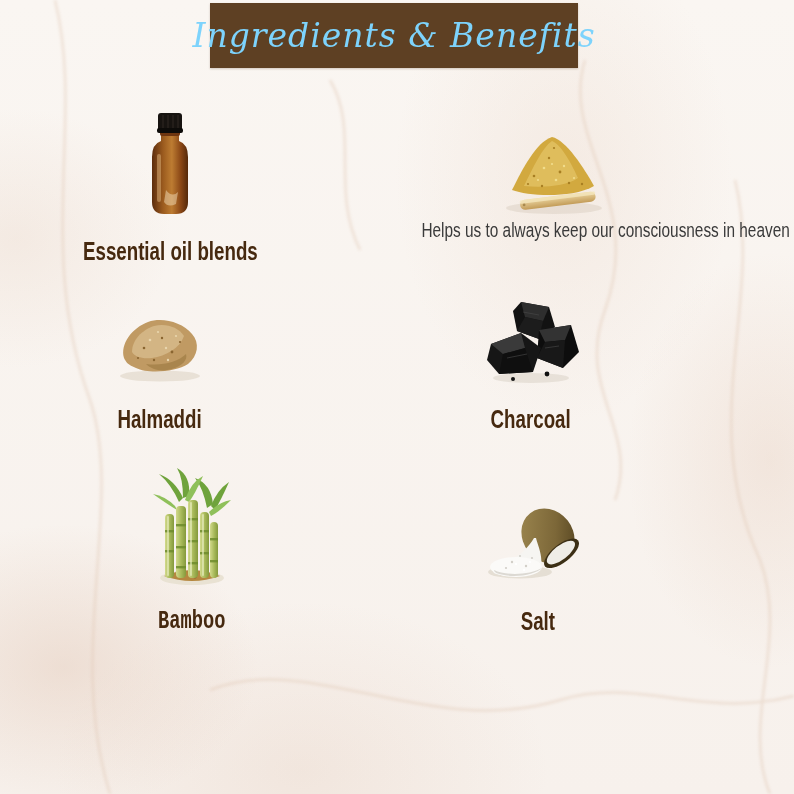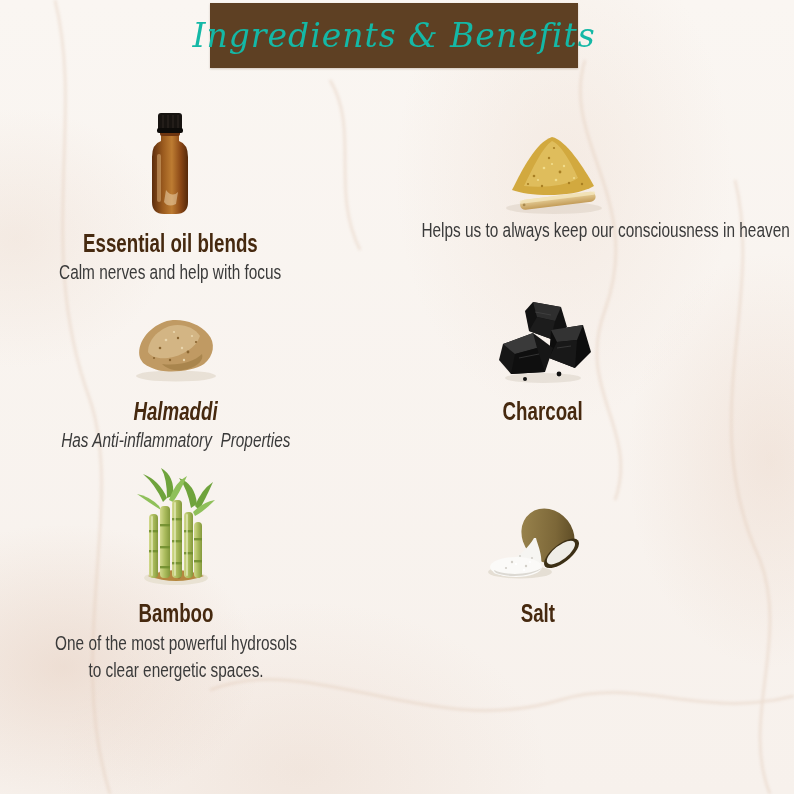--- a/index.html
+++ b/index.html
@@ -15,46 +15,46 @@
       linear-gradient(#faf6f2,#f7f1ec);
   }
   .veins{position:absolute;inset:0;pointer-events:none;}
   .banner{
     position:absolute;left:210px;top:3px;width:368px;height:65px;
     background:#5e4023;display:flex;align-items:center;justify-content:center;
     box-shadow:0 1px 2px rgba(90,60,30,.25);
   }
   .banner-text{
     font-family:"DejaVu Serif",serif;font-style:italic;font-size:33px;
-    color:#14b8a6;letter-spacing:1px;white-space:pre;
+    color:#7dd3fc;letter-spacing:1px;white-space:pre;
   }
   .card{position:absolute;display:flex;flex-direction:column;align-items:center;}
   .iconbox{display:flex;align-items:flex-end;justify-content:center;width:100%;}
   .title-row,.benefit-row{width:100%;text-align:center;}
   .title{
     display:inline-block;transform:scaleX(.72);transform-origin:50% 50%;
     white-space:pre;font-weight:bold;font-size:26px;line-height:30px;color:#46290f;
   }
   .benefit{
     display:inline-block;transform:scaleX(.75);transform-origin:50% 50%;
     white-space:pre;font-size:20.5px;line-height:26px;font-weight:400;color:#3a3a3a;
   }
   .benefit.wrap{white-space:normal;width:336px;line-height:27px;}
-  .title-row{margin-top:12px;}
+  .title-row{margin-top:20px;}
   .benefit-row{margin-top:1px;}
   
   .card-oil      {left:12px;  top:110px; width:316px;}
   .card-oil .iconbox{height:106px;}
   .card-sandal   {left:360px; top:110px; width:390px;}
   .card-sandal .iconbox{height:106px;}
-  .card-halmaddi {left:16px;  top:302px; width:320px;font-style:italic;}
+  .card-halmaddi {left:0;  top:302px; width:320px;}
   .card-halmaddi .iconbox{height:82px;}
-  .card-charcoal {left:350px; top:297px; width:385px;}
+  .card-charcoal {left:338px; top:297px; width:385px;}
   .card-charcoal .iconbox{height:87px;}
-  .card-bamboo   {left:6px;  top:466px; width:340px;}
+  .card-bamboo   {left:22px;  top:466px; width:340px;font-family:Liberation Mono, monospace;}
   .card-bamboo .iconbox{height:120px;}
   .card-salt     {left:350px; top:466px; width:376px;}
   .card-salt .iconbox{height:120px;padding-bottom:6px;box-sizing:border-box;}
 </style>
 </head>
 <body>
 
 <div class="canvas">
 
   <svg class="veins" width="794" height="794" viewBox="0 0 794 794">
@@ -96,21 +96,20 @@
           <line x1="19" y1="3" x2="19" y2="16"></line>
             <line x1="24" y1="3" x2="24" y2="16"></line>
           <line x1="29" y1="3" x2="29" y2="16"></line>
             <line x1="34" y1="3" x2="34" y2="16"></line>
         </g>
         <rect x="13" y="42" width="4" height="48" rx="2" fill="#e8c28a" opacity=".45"></rect>
         <path d="M22,78 q6,8 12,2 l-2,12 q-8,4 -12,-2 z" fill="#f2dcb8" opacity=".5"></path>
       </svg>
     </div>
     <div class="title-row"><span class="title">Essential oil blends</span></div>
-    <div class="benefit-row"><span class="benefit">Calm nerves and help with focus</span></div>
   </div>
 
   <div class="card card-sandal">
     <div class="iconbox">
       <svg width="122" height="88" viewBox="0 0 122 88">
         <defs>
           <linearGradient id="stickG" x1="0" y1="0" x2="0" y2="1">
             <stop offset="0" stop-color="#eed9a6"></stop>
               <stop offset="1" stop-color="#c39c58"></stop>
           </linearGradient>
@@ -164,21 +163,20 @@
         <g fill="#e9d6ae">
           <circle cx="40" cy="30" r="1.3"></circle>
             <circle cx="56" cy="38" r="1.2"></circle>
             <circle cx="48" cy="22" r="1.1"></circle>
           <circle cx="66" cy="26" r="1.1"></circle>
             <circle cx="58" cy="50" r="1.2"></circle>
         </g>
       </svg>
     </div>
     <div class="title-row"><span class="title">Halmaddi</span></div>
-    <div class="benefit-row"><span class="benefit">Has Anti-inflammatory  Properties</span></div>
   </div>
 
   <div class="card card-charcoal">
     <div class="iconbox">
       <svg width="96" height="84" viewBox="0 0 96 84">
         <ellipse cx="48" cy="78" rx="38" ry="5" fill="#d8d0c4" opacity=".5"></ellipse>
         <polygon points="38,2 66,7 72,27 56,39 34,31 30,11" fill="#121212"></polygon>
         <polygon points="38,2 66,7 60,21 42,17" fill="#2e2e2e"></polygon>
         <polygon points="42,17 60,21 56,39 34,31" fill="#1c1c1c"></polygon>
         <polygon points="56,30 88,25 96,52 80,68 54,58" fill="#0d0d0d"></polygon>
@@ -249,21 +247,20 @@
             <rect x="61" y="92" width="8" height="2.4"></rect>
         </g>
         <g fill="#eef2c8" opacity=".6">
           <rect x="18" y="48" width="2" height="60" rx="1"></rect>
             <rect x="41" y="34" width="2" height="74" rx="1"></rect>
           <rect x="53" y="46" width="2" height="62" rx="1"></rect>
         </g>
       </svg>
     </div>
     <div class="title-row"><span class="title">Bamboo</span></div>
-    <div class="benefit-row"><span class="benefit wrap">One of the most powerful hydrosols to clear energetic spaces.</span></div>
   </div>
 
   <div class="card card-salt">
     <div class="iconbox">
       <svg width="112" height="80" viewBox="0 0 112 80">
         <defs>
           <linearGradient id="bowlG" x1="0" y1="0" x2="1" y2="1">
             <stop offset="0" stop-color="#a08a52"></stop>
               <stop offset=".6" stop-color="#7c6738"></stop>
               <stop offset="1" stop-color="#4e3e1c"></stop>

